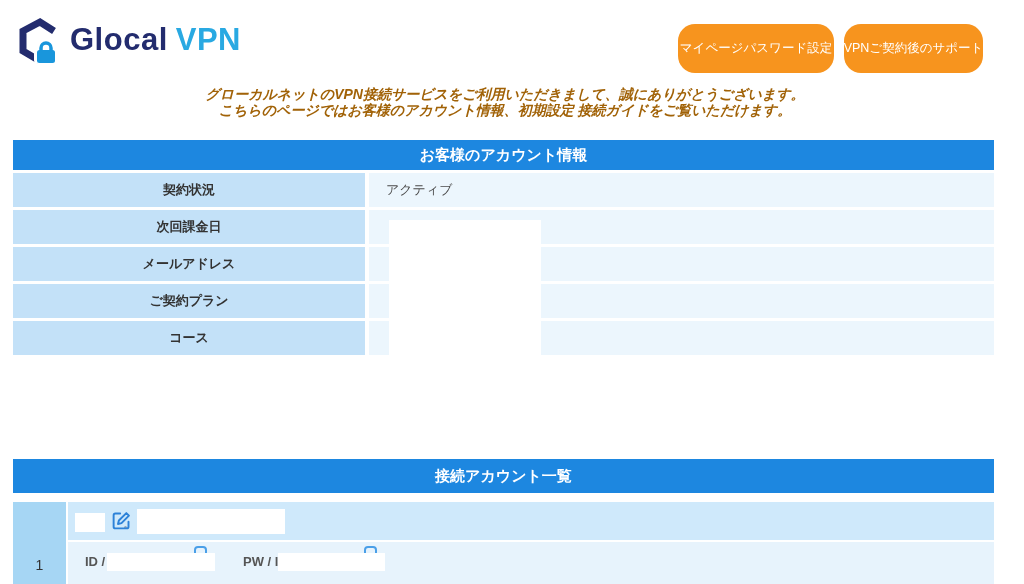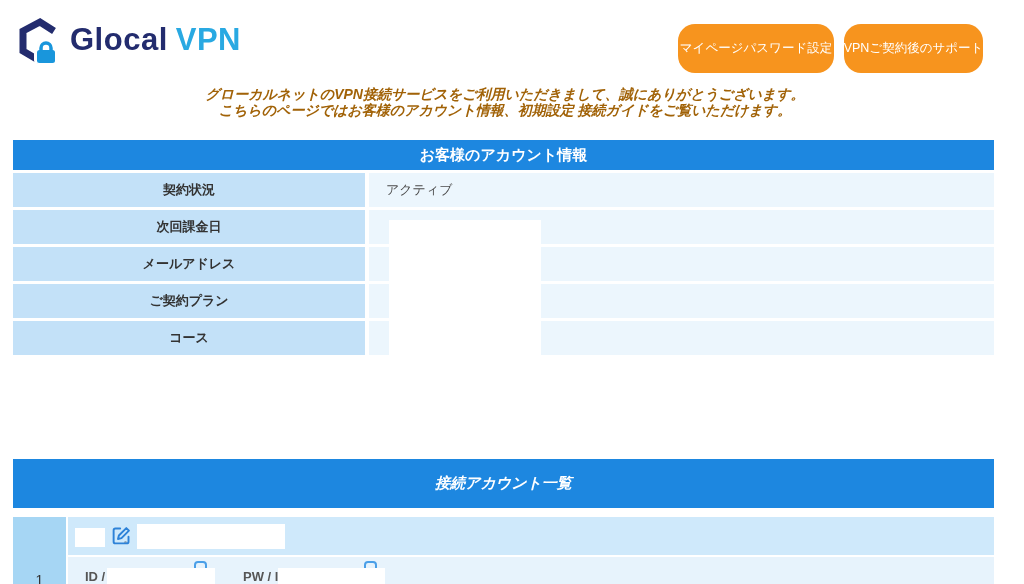--- a/index.html
+++ b/index.html
@@ -54,21 +54,21 @@
     flex:1; height:34px; background:#ecf6fd;
     display:flex; align-items:center; padding-left:17px;
     font-size:13px; color:#4a4a4a;
   }
   .redaction1 {
     position:absolute; left:376px; top:80px;
     width:152px; height:204px; background:#ffffff;
   }
 
   .tbl2 { top:459px; }
-  .tbl2 .tbl-header { height:49px; margin-bottom:9px;font-style:italic; }
+  .tbl2 .tbl-header { height:34px; margin-bottom:9px; }
   .conn-row { display:flex; }
   .num-cell {
     width:53px; background:#a6d6f4; margin-right:2px;
     display:flex; align-items:center; justify-content:center;
     font-size:14px; color:#333; height:125px;
   }
   .conn-body { flex:1; display:flex; flex-direction:column; }
   .sub1 { height:38px; background:#cfe9fb; position:relative; margin-bottom:2px; }
   .sub2 { height:85px; background:#e7f3fc; position:relative; }
 

